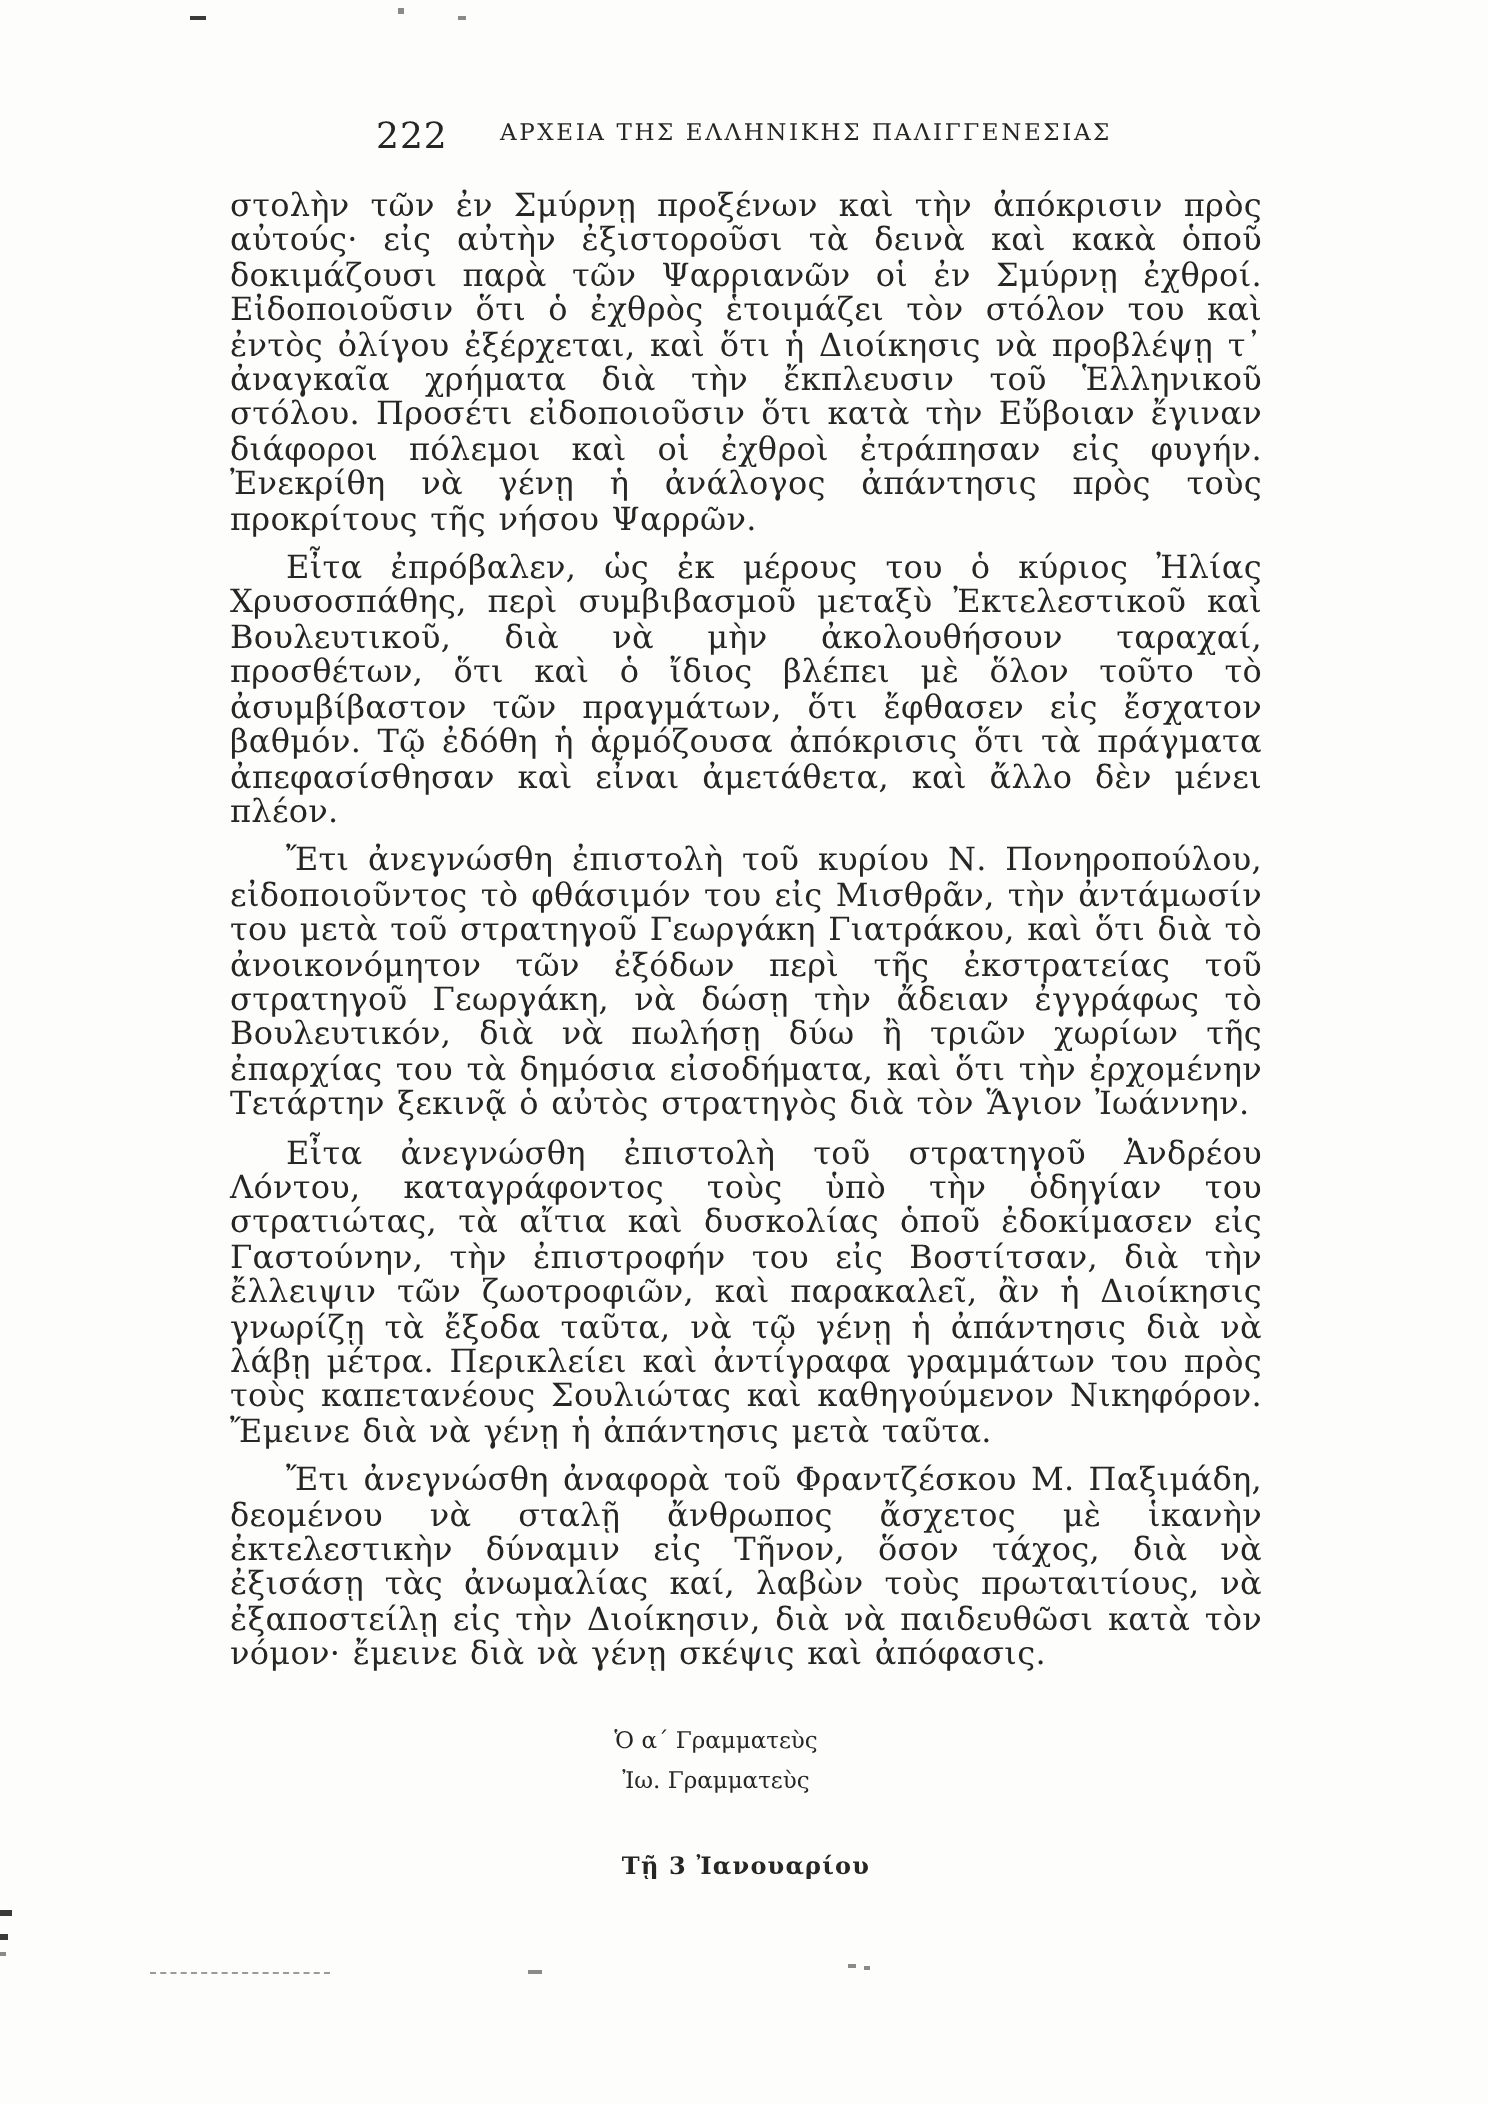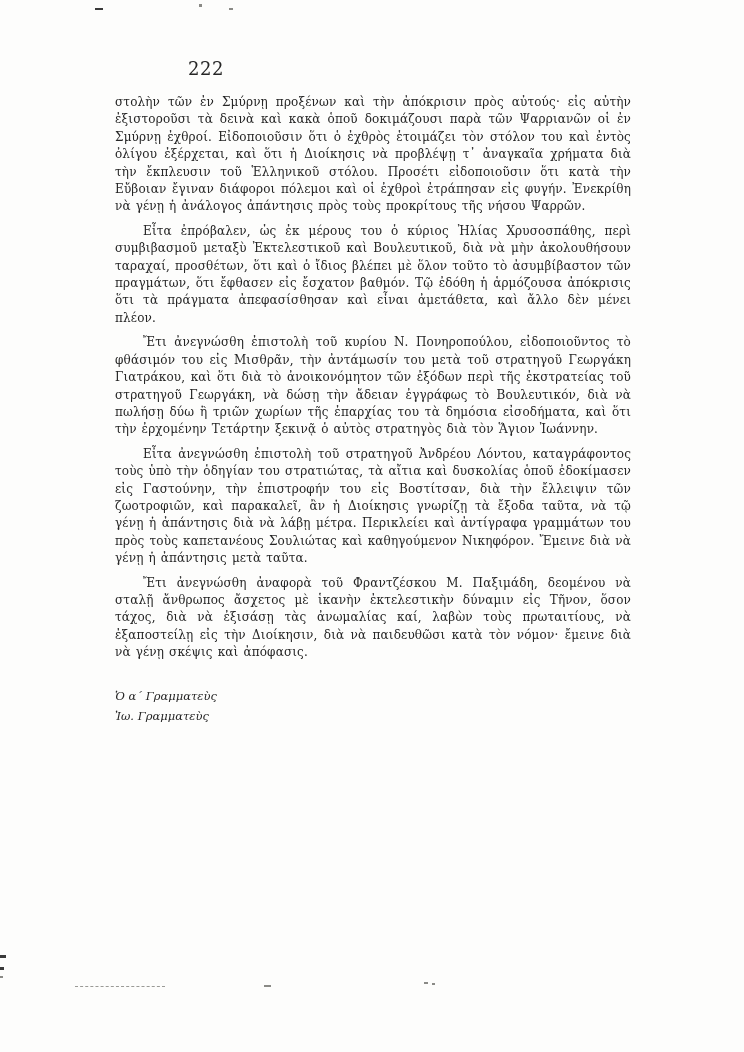--- a/index.html
+++ b/index.html
@@ -39,37 +39,36 @@
     left: 60px;
     right: 0;
     top: 1px;
     text-align: center;
     font-size: 11.5px;
     letter-spacing: 1.3px;
     white-space: nowrap;
   }
   .body-text p {
     margin: 0 0 7px 0;
-    font-size: 12px;
+    font-size: 16px;
     line-height: 17.4px;
     text-align: justify;
     text-indent: 28px;
     letter-spacing: 0.15px;
     word-spacing: 1px;
   }
   .body-text p.no-indent {
     text-indent: 0;
   }
   .signature {
     margin-top: 24px;
     margin-right: 30px;
-    text-align: left;
+    text-align: center;
     font-size: 11.5px;
     line-height: 20px;
-    font-style: italic;
   }
   .session-heading {
     margin-top: 26px;
     text-align: center;
     font-size: 12px;
     font-weight: bold;
     letter-spacing: 0.6px;
   }
   .session-paragraph {
     margin-top: 16px;
@@ -92,35 +91,37 @@
     background: none;
   }
 </style>
 </head>
 <body>
 
 <div class="page">
 
   <div class="page-header">
     <span class="page-number">222</span>
+    <span class="header-title">ΑΡΧΕΙΑ ΤΗΣ ΕΛΛΗΝΙΚΗΣ ΠΑΛΙΓΓΕΝΕΣΙΑΣ</span>
   </div>
 
   <div class="body-text">
     <p class="no-indent">στολὴν τῶν ἐν Σμύρνῃ προξένων καὶ τὴν ἀπόκρισιν πρὸς αὐτούς· εἰς αὐτὴν ἐξιστοροῦσι τὰ δεινὰ καὶ κακὰ ὁποῦ δοκιμάζουσι παρὰ τῶν Ψαρριανῶν οἱ ἐν Σμύρνῃ ἐχθροί. Εἰδοποιοῦσιν ὅτι ὁ ἐχθρὸς ἑτοιμάζει τὸν στόλον του καὶ ἐντὸς ὀλίγου ἐξέρχεται, καὶ ὅτι ἡ Διοίκησις νὰ προβλέψῃ τ᾽ ἀναγκαῖα χρήματα διὰ τὴν ἔκπλευσιν τοῦ Ἑλληνικοῦ στόλου. Προσέτι εἰδοποιοῦσιν ὅτι κατὰ τὴν Εὔβοιαν ἔγιναν διάφοροι πόλεμοι καὶ οἱ ἐχθροὶ ἐτράπησαν εἰς φυγήν. Ἐνεκρίθη νὰ γένῃ ἡ ἀνάλογος ἀπάντησις πρὸς τοὺς προκρίτους τῆς νήσου Ψαρρῶν.</p>
     <p>Εἶτα ἐπρόβαλεν, ὡς ἐκ μέρους του ὁ κύριος Ἠλίας Χρυσοσπάθης, περὶ συμβιβασμοῦ μεταξὺ Ἐκτελεστικοῦ καὶ Βουλευτικοῦ, διὰ νὰ μὴν ἀκολουθήσουν ταραχαί, προσθέτων, ὅτι καὶ ὁ ἴδιος βλέπει μὲ ὅλον τοῦτο τὸ ἀσυμβίβαστον τῶν πραγμάτων, ὅτι ἔφθασεν εἰς ἔσχατον βαθμόν. Τῷ ἐδόθη ἡ ἁρμόζουσα ἀπόκρισις ὅτι τὰ πράγματα ἀπεφασίσθησαν καὶ εἶναι ἀμετάθετα, καὶ ἄλλο δὲν μένει πλέον.</p>
     <p>Ἔτι ἀνεγνώσθη ἐπιστολὴ τοῦ κυρίου Ν. Πονηροπούλου, εἰδοποιοῦντος τὸ φθάσιμόν του εἰς Μισθρᾶν, τὴν ἀντάμωσίν του μετὰ τοῦ στρατηγοῦ Γεωργάκη Γιατράκου, καὶ ὅτι διὰ τὸ ἀνοικονόμητον τῶν ἐξόδων περὶ τῆς ἐκστρατείας τοῦ στρατηγοῦ Γεωργάκη, νὰ δώσῃ τὴν ἄδειαν ἐγγράφως τὸ Βουλευτικόν, διὰ νὰ πωλήσῃ δύω ἢ τριῶν χωρίων τῆς ἐπαρχίας του τὰ δημόσια εἰσοδήματα, καὶ ὅτι τὴν ἐρχομένην Τετάρτην ξεκινᾷ ὁ αὐτὸς στρατηγὸς διὰ τὸν Ἅγιον Ἰωάννην.</p>
     <p>Εἶτα ἀνεγνώσθη ἐπιστολὴ τοῦ στρατηγοῦ Ἀνδρέου Λόντου, καταγράφοντος τοὺς ὑπὸ τὴν ὁδηγίαν του στρατιώτας, τὰ αἴτια καὶ δυσκολίας ὁποῦ ἐδοκίμασεν εἰς Γαστούνην, τὴν ἐπιστροφήν του εἰς Βοστίτσαν, διὰ τὴν ἔλλειψιν τῶν ζωοτροφιῶν, καὶ παρακαλεῖ, ἂν ἡ Διοίκησις γνωρίζῃ τὰ ἔξοδα ταῦτα, νὰ τῷ γένῃ ἡ ἀπάντησις διὰ νὰ λάβῃ μέτρα. Περικλείει καὶ ἀντίγραφα γραμμάτων του πρὸς τοὺς καπετανέους Σουλιώτας καὶ καθηγούμενον Νικηφόρον. Ἔμεινε διὰ νὰ γένῃ ἡ ἀπάντησις μετὰ ταῦτα.</p>
     <p>Ἔτι ἀνεγνώσθη ἀναφορὰ τοῦ Φραντζέσκου Μ. Παξιμάδη, δεομένου νὰ σταλῇ ἄνθρωπος ἄσχετος μὲ ἱκανὴν ἐκτελεστικὴν δύναμιν εἰς Τῆνον, ὅσον τάχος, διὰ νὰ ἐξισάσῃ τὰς ἀνωμαλίας καί, λαβὼν τοὺς πρωταιτίους, νὰ ἐξαποστείλῃ εἰς τὴν Διοίκησιν, διὰ νὰ παιδευθῶσι κατὰ τὸν νόμον· ἔμεινε διὰ νὰ γένῃ σκέψις καὶ ἀπόφασις.</p>
   </div>
 
   <div class="signature">
     <div>Ὁ α΄ Γραμματεὺς</div>
     <div>Ἰω. Γραμματεὺς</div>
   </div>
 
+  <div class="session-heading">Τῇ 3 Ἰανουαρίου</div>
 
 
 </div>
 
 <div class="artifact" style="left:95px; top:8px; width:8px; height:2px;"></div>
 <div class="artifact faint" style="left:199px; top:4px; width:3px; height:3px;"></div>
 <div class="artifact faint" style="left:229px; top:8px; width:4px; height:2px;"></div>
 <div class="artifact" style="left:0; top:955px; width:6px; height:3px;"></div>
 <div class="artifact" style="left:0; top:967px; width:4px; height:3px;"></div>
 <div class="artifact faint" style="left:0; top:976px; width:3px; height:2px;"></div>

